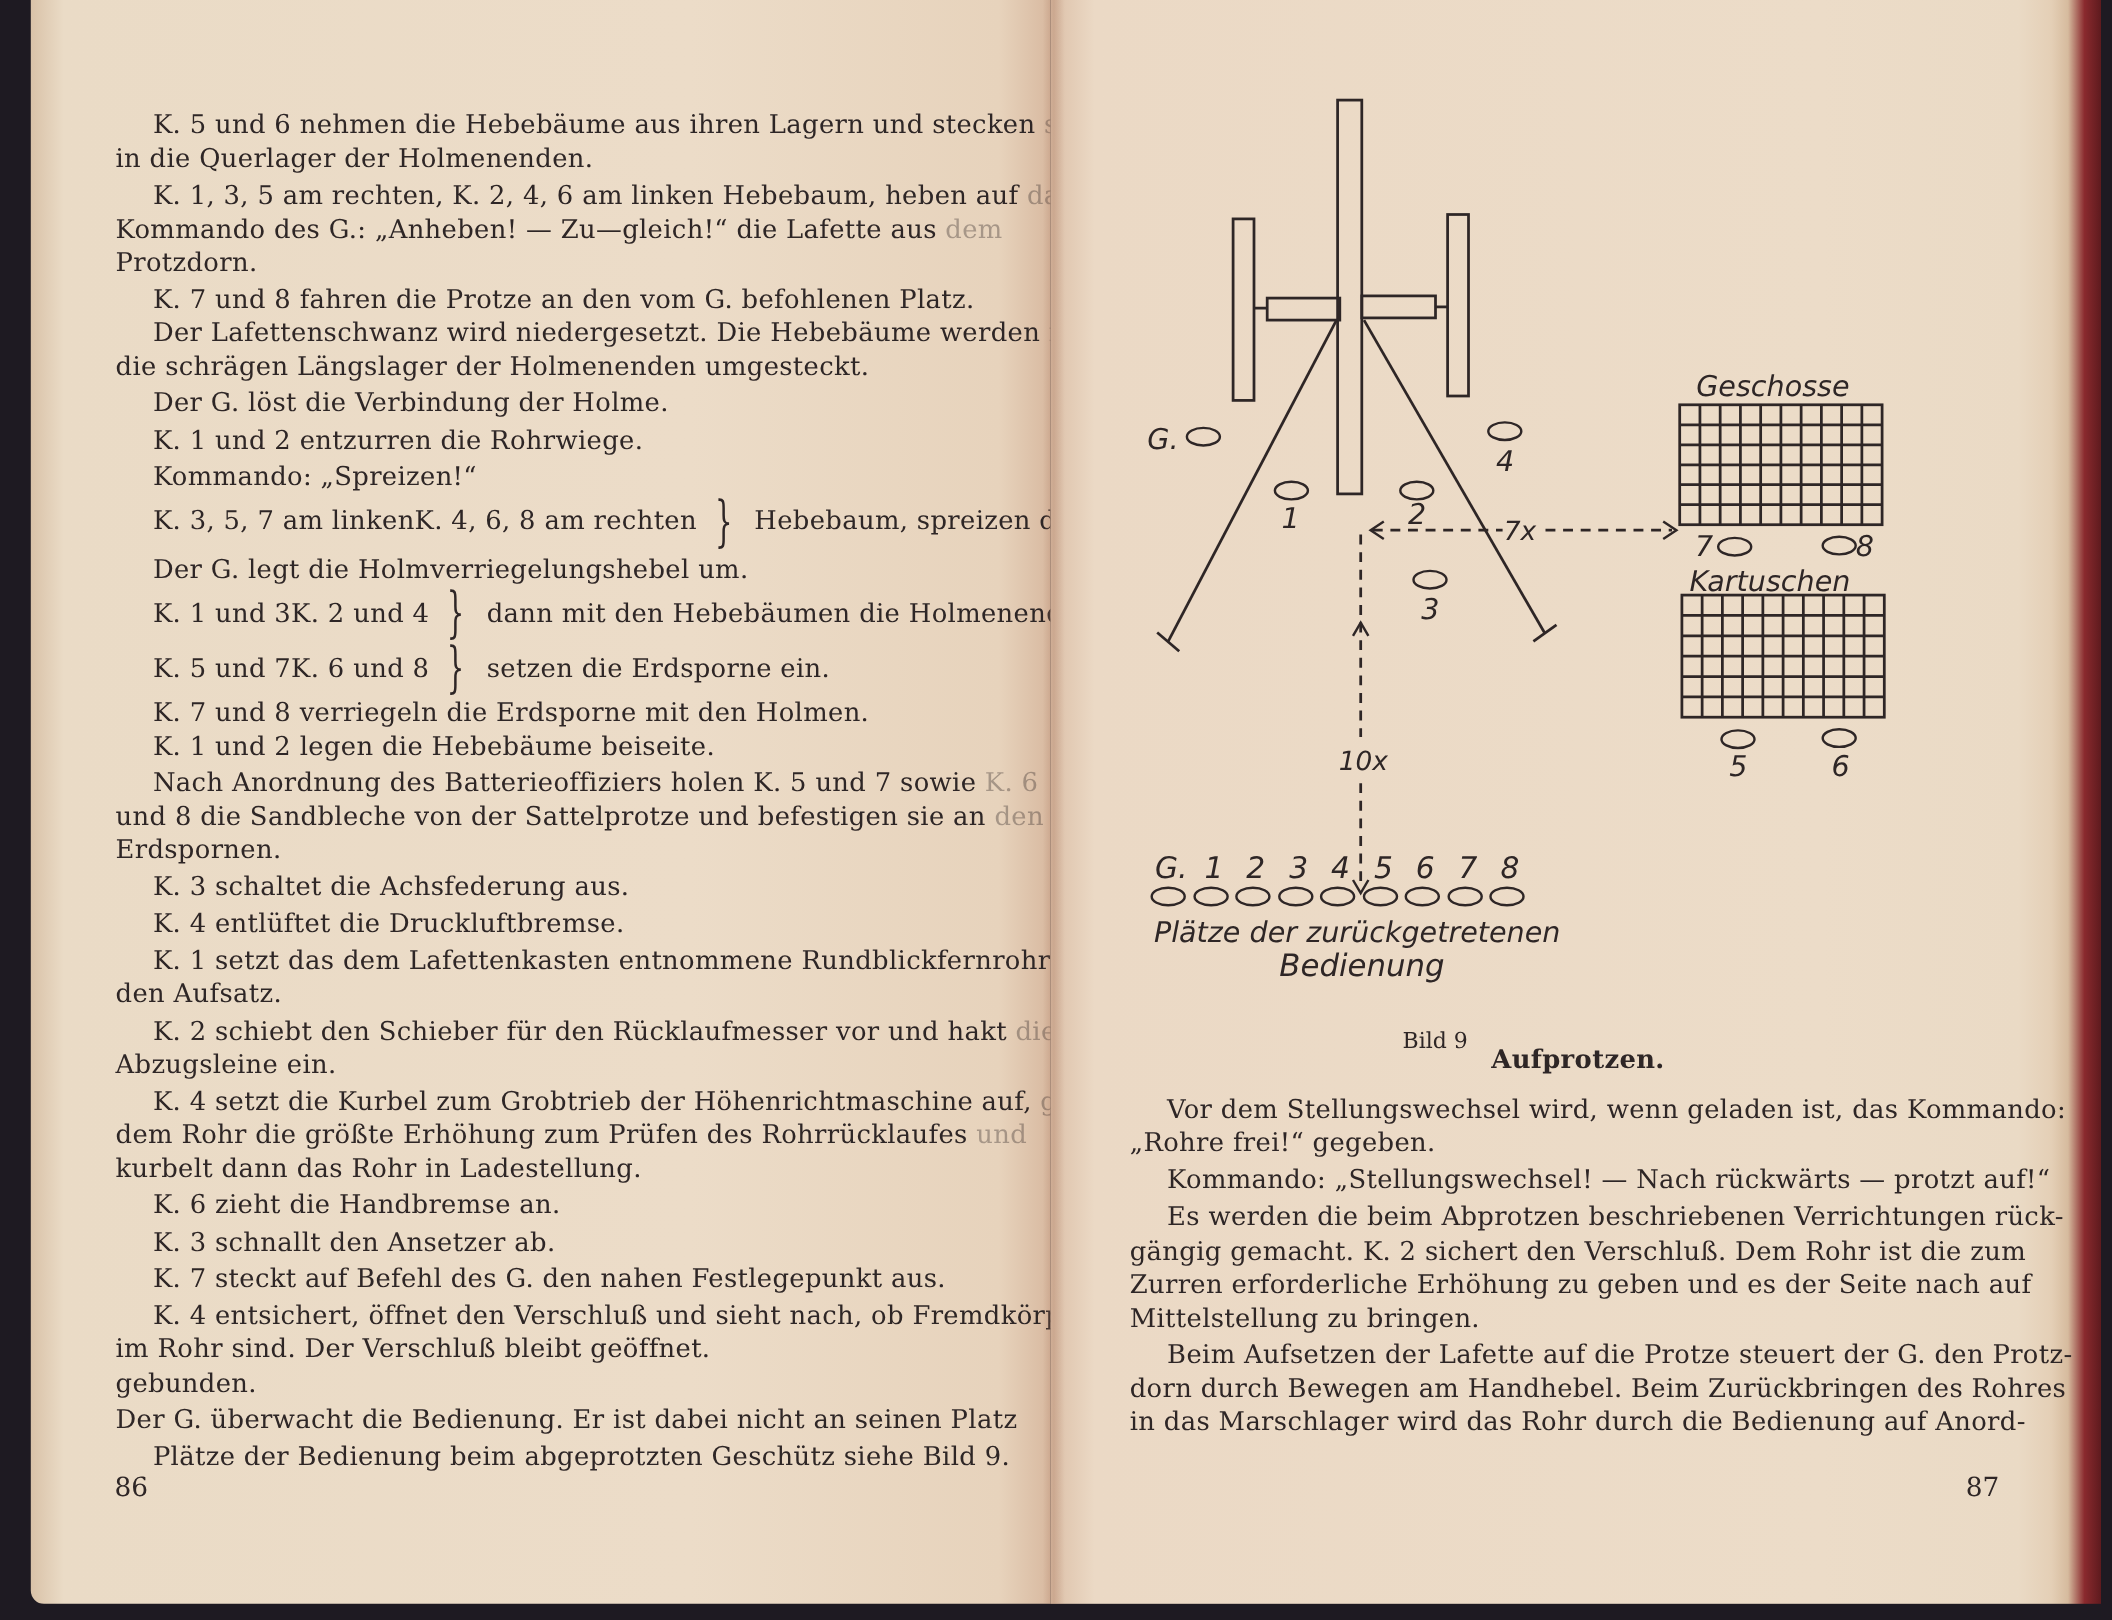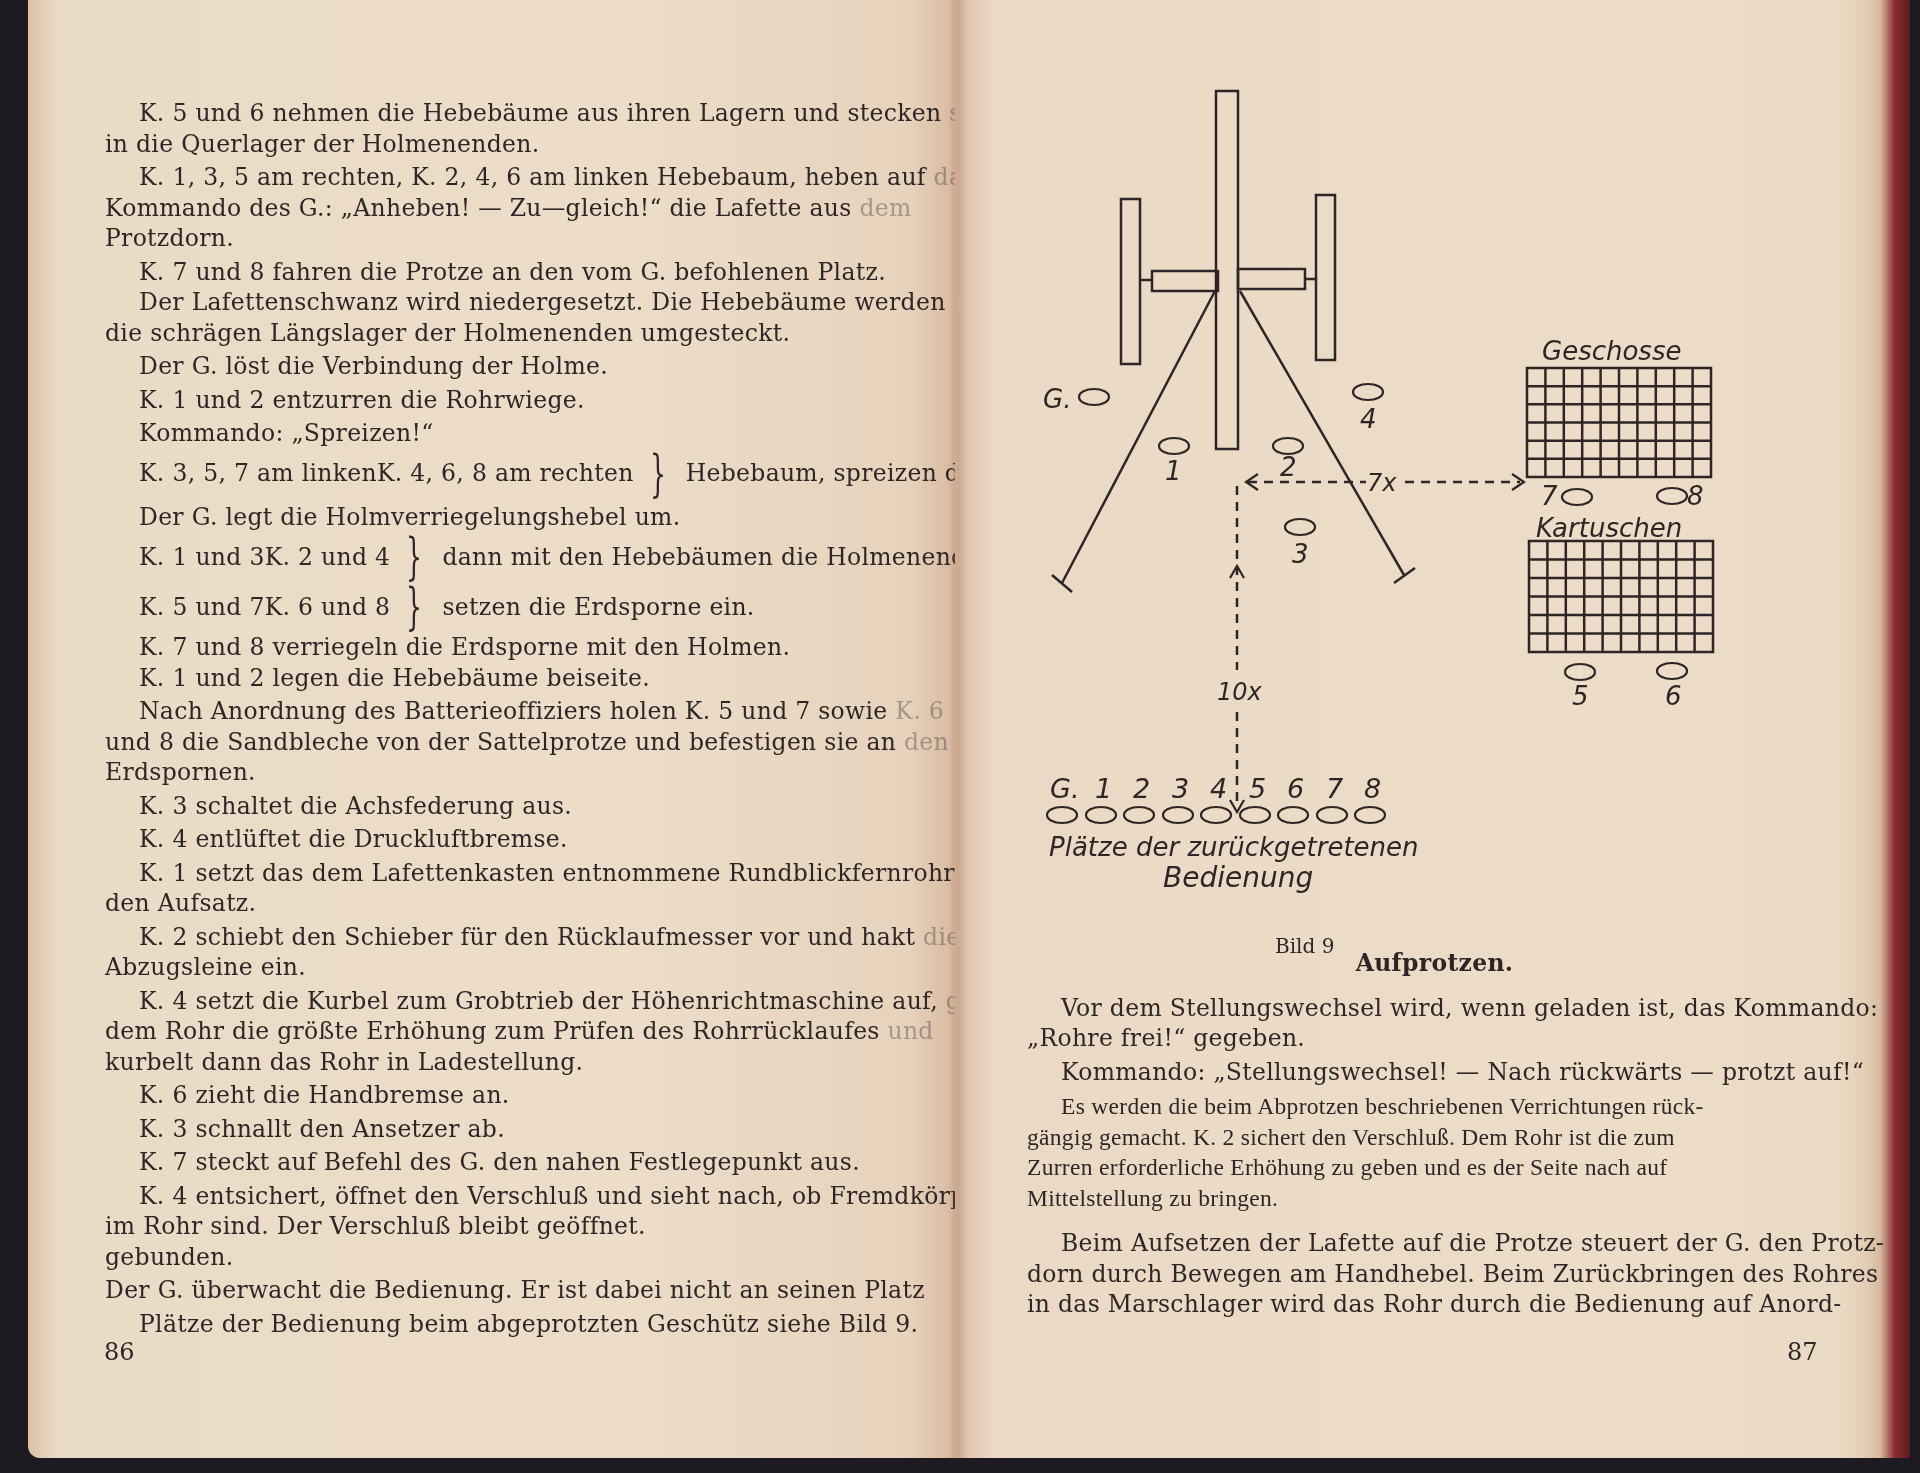--- a/index.html
+++ b/index.html
@@ -196,21 +196,21 @@
     <div class="caption" style="left:320px;top:934px;">Bild 9</div>
     <div class="text" id="right-text" style="top:948px;">
         <div class="heading" style="margin-bottom: 14px;">Aufprotzen.</div>
         <div style="margin-bottom: 3px;">
           <span class="line ind"><span>Vor dem Stellungswechsel wird, wenn geladen ist, das Kommando:</span></span>
           <span class="line"><b>„Rohre frei!“</b><span> gegeben.</span></span>
         </div>
         <div style="margin-bottom: 4px;">
           <span class="line ind"><span>Kommando: </span><b>„Stellungswechsel! — Nach rückwärts — protzt auf!“</b></span>
         </div>
-        <div style="margin-bottom: 15px; font-family: Liberation Serif, serif;">
+        <div style="margin-bottom: 3px;">
           <span class="line ind"><span>Es werden die beim Abprotzen beschriebenen Verrichtungen rück-</span></span>
           <span class="line"><span>gängig gemacht. K. 2 sichert den Verschluß. Dem Rohr ist die zum</span></span>
           <span class="line"><span>Zurren erforderliche Erhöhung zu geben und es der Seite nach auf</span></span>
           <span class="line"><span>Mittelstellung zu bringen.</span></span>
         </div>
         <div style="margin-bottom: 3px;">
           <span class="line ind"><span>Beim Aufsetzen der Lafette auf die Protze steuert der G. den Protz-</span></span>
           <span class="line"><span>dorn durch Bewegen am Handhebel. Beim Zurückbringen des Rohres</span></span>
           <span class="line"><span>in das Marschlager wird das Rohr durch die Bedienung auf Anord-</span></span>
         </div>

